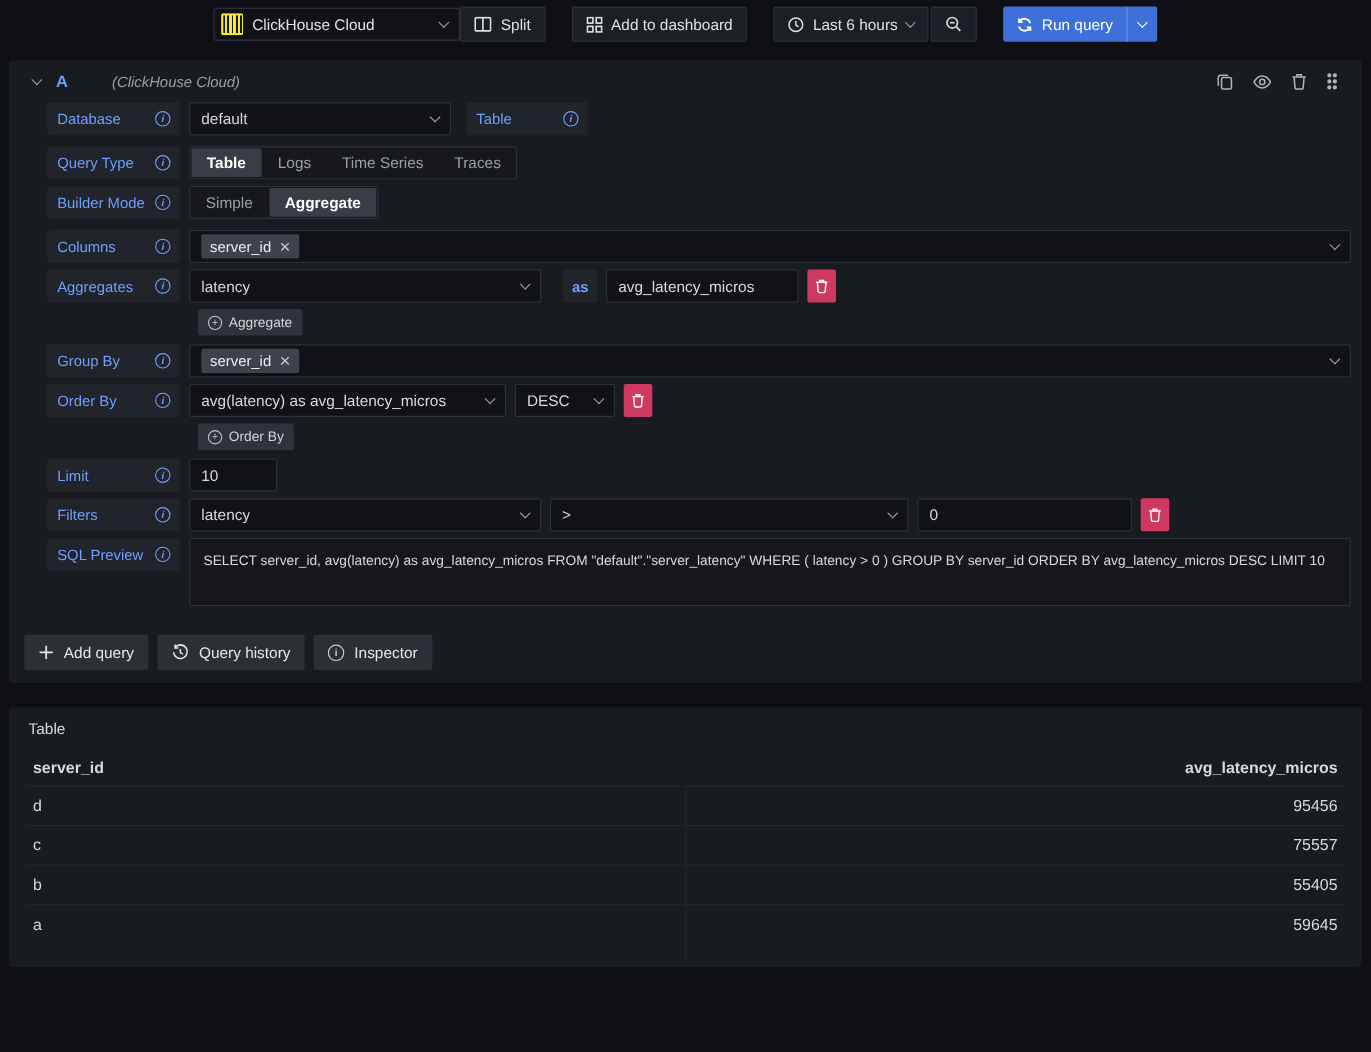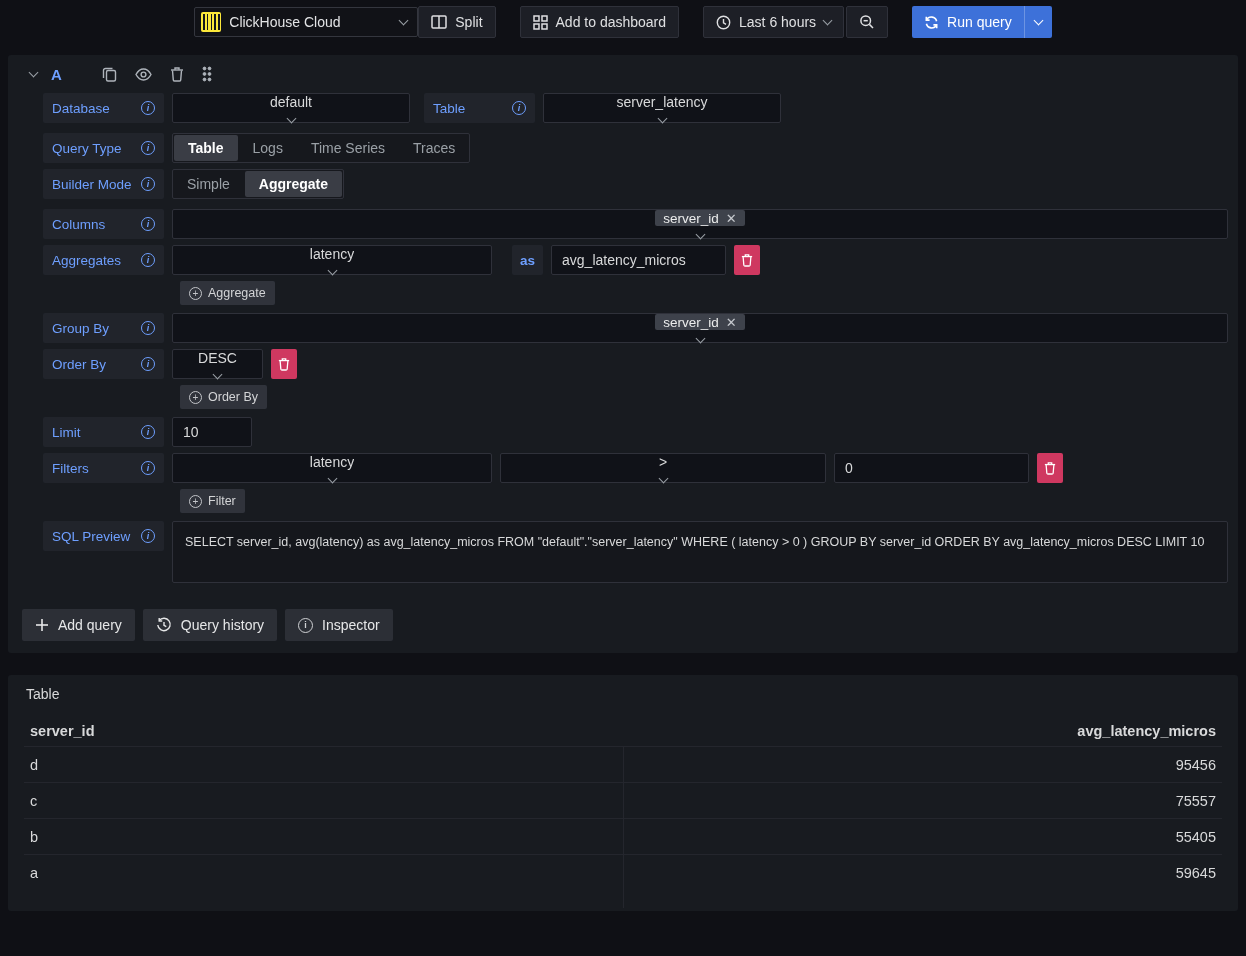--- a/index.html
+++ b/index.html
@@ -52,21 +52,21 @@
   .info { width:14px; height:14px; border:1px solid #6e9fff; border-radius:50%; display:flex; align-items:center;
           justify-content:center; font-size:9px; font-style:italic; font-weight:700; color:#6e9fff; flex:none; }
   .info::after { content:"i"; }
 
   .radiogrp { height:30px; border:1px solid #2f313a; border-radius:2px; display:flex; align-items:stretch; background:#16181d; }
   .radiogrp .opt { display:flex; align-items:center; padding:0 14px; color:#9aa0a6; font-weight:500; font-size:14px; background:transparent; border:none; }
   .radiogrp .opt.on { background:#3a3d45; color:#fff; font-weight:600; border-radius:2px; margin:1px; }
 
   .sel, .tinput { height:30px; background:#101218; border:1px solid #2f313a; border-radius:2px;
                   display:flex; align-items:center; gap:8px; padding:0 10px; color:#d8d9da; font-size:14px; }
-  .sel { justify-content:space-between;flex-direction:column; }
+  .sel { justify-content:space-between; }
   .sel .val { white-space:nowrap; overflow:hidden; }
   .grow { flex:1; }
 
   .chip { height:22px; background:#3e424b; border-radius:2px; display:flex; align-items:center; gap:7px;
           padding:0 8px; font-size:13.5px; color:#eceded; }
   .chip .x { color:#c6c9ce; font-size:13px; line-height:1; }
   .chip .x::after { content:"\2715"; }
 
   .asbadge { height:30px; background:#21242b; border-radius:2px; display:flex; align-items:center;
              padding:0 8px; color:#6e9fff; font-weight:600; font-size:13.5px; }
@@ -166,20 +166,21 @@
       </span>
     </button>
   </div>
 </div>
 
 <div class="panel qpanel">
 
   <div class="qheader">
     <span class="chev"></span>
     <span class="refid">A</span>
+    <span class="dshint">(ClickHouse Cloud)</span>
     <span class="hicons">
       <svg width="15" height="16" viewBox="0 0 15 16" fill="none" stroke-width="1.4">
         <rect x="4.5" y="4.5" width="9" height="10.5" rx="1.5"></rect>
           <path d="M10.5 2.5 H3.5 A2 2 0 0 0 1.5 4.5 V12"></path>
       </svg>
       <svg width="17" height="13" viewBox="0 0 17 13" fill="none" stroke-width="1.4">
         <path d="M1 6.5 C3.2 2.4 6 1 8.5 1 C11 1 13.8 2.4 16 6.5 C13.8 10.6 11 12 8.5 12 C6 12 3.2 10.6 1 6.5 Z"></path>
         <circle cx="8.5" cy="6.5" r="2.4"></circle>
       </svg>
       <svg width="14" height="16" viewBox="0 0 14 16" fill="none" stroke-width="1.4">
@@ -207,24 +208,20 @@
         <span class="info"></span>
       </div>
       <div class="sel" style="width:238px">
         <span class="val">default</span>
         <span class="chev"></span>
       </div>
       <div class="flabel w2" style="margin-left:6px">
         <span>Table</span>
         <span class="info"></span>
       </div>
-      <div class="sel" style="width:238px">
-        <span class="val">server_latency</span>
-        <span class="chev"></span>
-      </div>
     </div>
 
     <div class="frow" style="margin-top:10px">
       <div class="flabel">
         <span>Query Type</span>
         <span class="info"></span>
       </div>
       <div class="radiogrp">
         <button class="opt on">Table</button>
         <button class="opt">Logs</button>
@@ -296,20 +293,24 @@
         </span>
         <span class="chev"></span>
       </div>
     </div>
 
     <div class="frow">
       <div class="flabel">
         <span>Order By</span>
         <span class="info"></span>
       </div>
+      <div class="sel" style="width:288px">
+        <span class="val">avg(latency) as avg_latency_micros</span>
+        <span class="chev"></span>
+      </div>
       <div class="sel" style="width:91px">
         <span class="val">DESC</span>
         <span class="chev"></span>
       </div>
       <button class="delbtn">
         <svg width="12" height="14" viewBox="0 0 14 16" fill="none" stroke-width="1.5">
           <path d="M2.5 4.5 L3.3 14 A1.4 1.4 0 0 0 4.7 15 H9.3 A1.4 1.4 0 0 0 10.7 14 L11.5 4.5"></path>
           <line x1="1" y1="4" x2="13" y2="4"></line>
             <path d="M5 3.8 V2 H9 V3.8"></path>
         </svg>
@@ -345,26 +346,20 @@
       </div>
       <div class="tinput" style="width:195px">0</div>
       <button class="delbtn">
         <svg width="12" height="14" viewBox="0 0 14 16" fill="none" stroke-width="1.5">
           <path d="M2.5 4.5 L3.3 14 A1.4 1.4 0 0 0 4.7 15 H9.3 A1.4 1.4 0 0 0 10.7 14 L11.5 4.5"></path>
           <line x1="1" y1="4" x2="13" y2="4"></line>
             <path d="M5 3.8 V2 H9 V3.8"></path>
         </svg>
       </button>
     </div>
-    <div class="subrow">
-      <button class="addbtn">
-        <span class="cplus"></span>
-        <span>Filter</span>
-      </button>
-    </div>
 
     <div class="frow">
       <div class="flabel">
         <span>SQL Preview</span>
         <span class="info"></span>
       </div>
       <div class="sqlbox">SELECT server_id, avg(latency) as avg_latency_micros FROM "default"."server_latency" WHERE ( latency &gt; 0 ) GROUP BY server_id ORDER BY avg_latency_micros DESC LIMIT 10</div>
     </div>
 
   </div>

